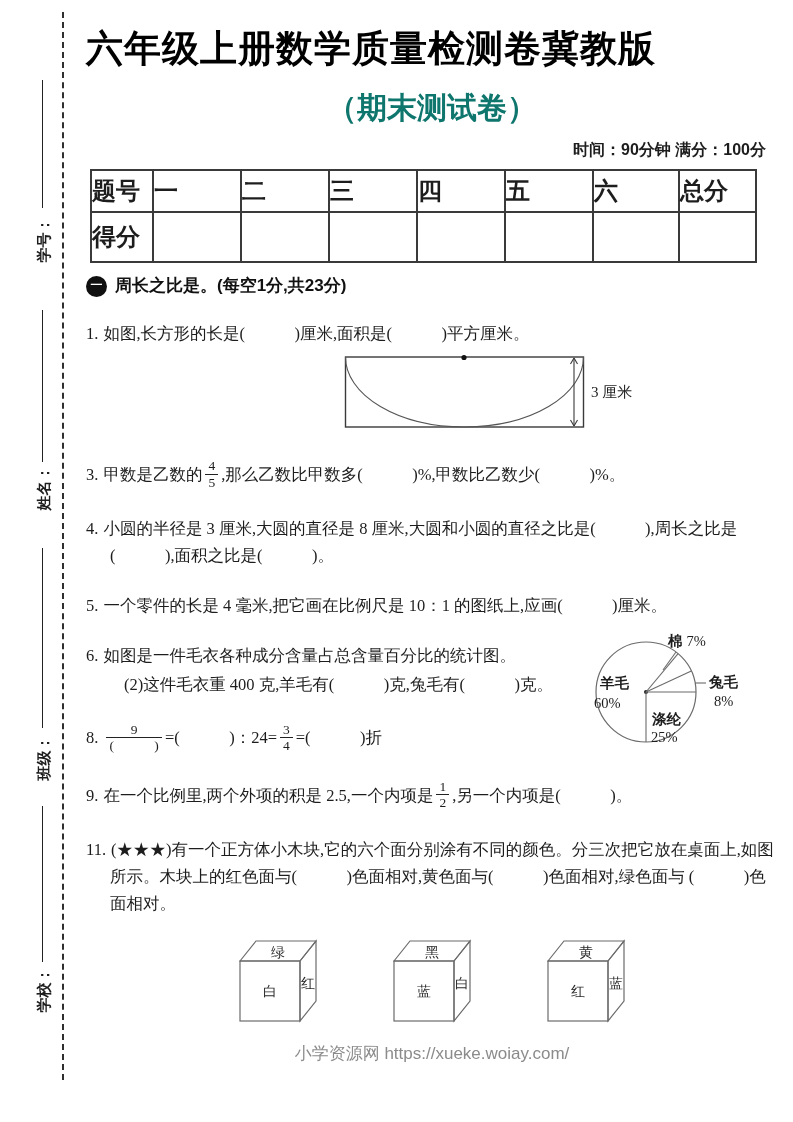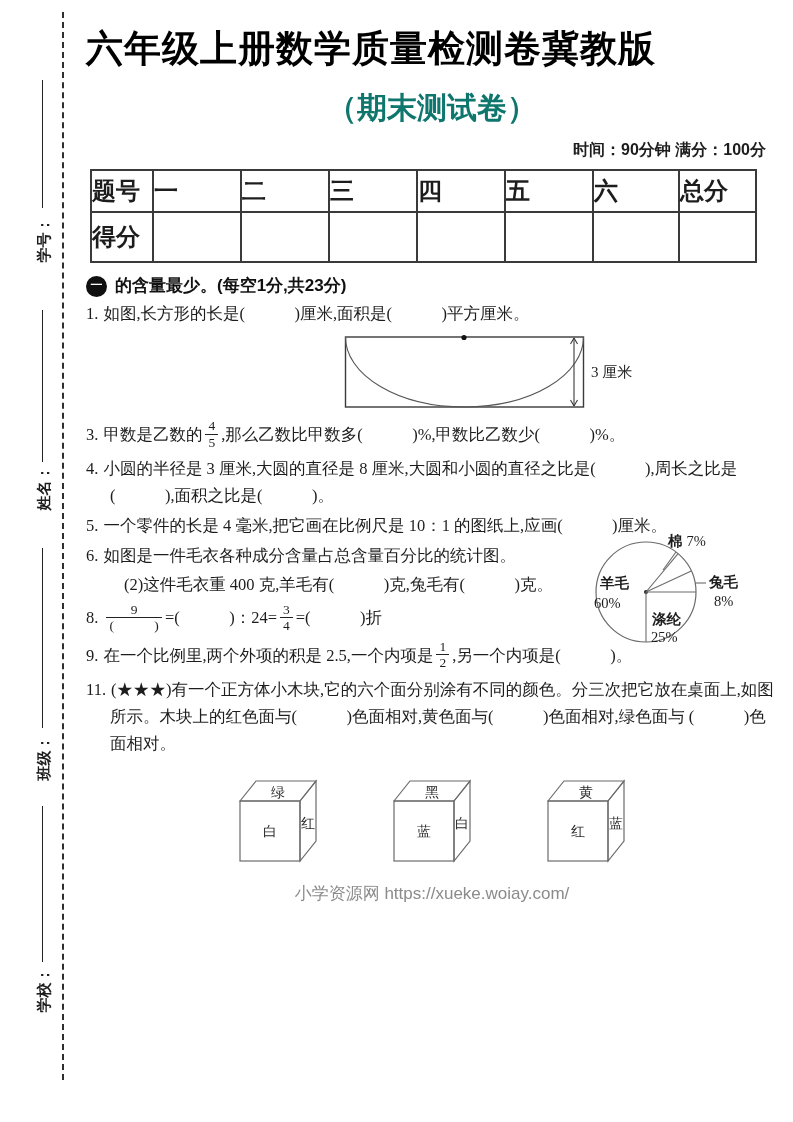--- a/index.html
+++ b/index.html
@@ -23,21 +23,21 @@
 
   table.score{border-collapse:collapse;table-layout:fixed;width:665px;margin:8px 0 0 4px;}
   table.score td{border:2px solid #3a3a3a;text-align:left;font-weight:bold;font-size:24px;padding:0;}
   tr.hrow td{height:40px;} tr.srow td{height:48px;}
 
   .sec{margin-top:12px;display:flex;align-items:center;gap:8px;
        font:bold 17px/1.3 "Liberation Sans","DejaVu Sans",sans-serif;color:#111;}
   .badge{width:21px;height:21px;border-radius:50%;background:#101010;color:#fff;
        display:inline-flex;align-items:center;justify-content:center;font-size:12px;flex:0 0 auto;}
 
-  .q{font-size:16.5px;line-height:27px;margin-top:3px;padding-left:24px;text-indent:-24px;}
+  .q{font-size:16.5px;line-height:27px;margin-top:23px;padding-left:24px;text-indent:-24px;}
   .qf{line-height:33px;}
   .qno{margin-right:5px;}
   .sub{padding-left:14px;text-indent:0;margin-top:2px;}
 
   .frac{display:inline-block;vertical-align:middle;text-align:center;font-size:13.5px;line-height:1.15;
         margin:0 3px;position:relative;top:-2px;text-indent:0;}
   .frac .fn{display:block;padding:0 3px;}
   .frac .fd{display:block;border-top:1.3px solid #222;padding:0 3px;}
 
   .fig1{margin:6px 0 2px 258px;display:block;}
@@ -101,21 +101,21 @@
         <td></td>
         <td></td>
         <td></td>
         <td></td>
       </tr>
     </tbody>
       </table>
 
     <div class="sec">
       <span class="badge">一</span>
-      <span>的含量最少。(每空1分,共23分)</span>
+      <span>周长之比是。(每空1分,共23分)</span>
     </div>
 
     <div class="q">
       <span class="qno">1.</span><span>如图,长方形的长是(　　　)厘米,面积是(　　　)平方厘米。</span>
     </div>
     <svg class="fig1" width="312" height="82" viewBox="0 0 312 82">
       <rect x="1.5" y="4" width="238" height="70" fill="none" stroke="#3a3a3a" stroke-width="1.4"></rect>
       <path d="M 1.5 4 A 119 70 0 0 0 239.5 4" fill="none" stroke="#555" stroke-width="1.1"></path>
       <circle cx="120" cy="4.5" r="2.6" fill="#111"></circle>
       <g stroke="#3a3a3a" stroke-width="1.1">

